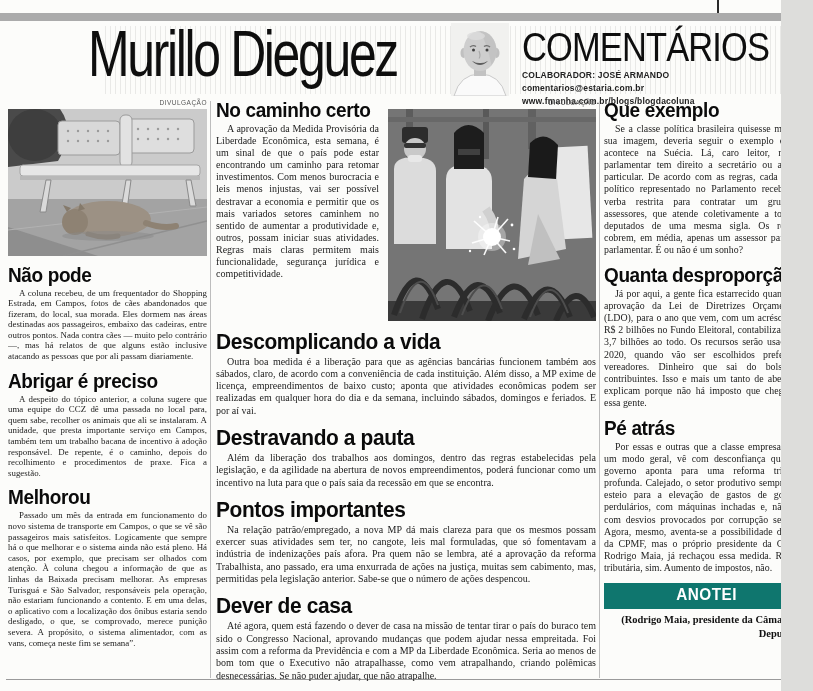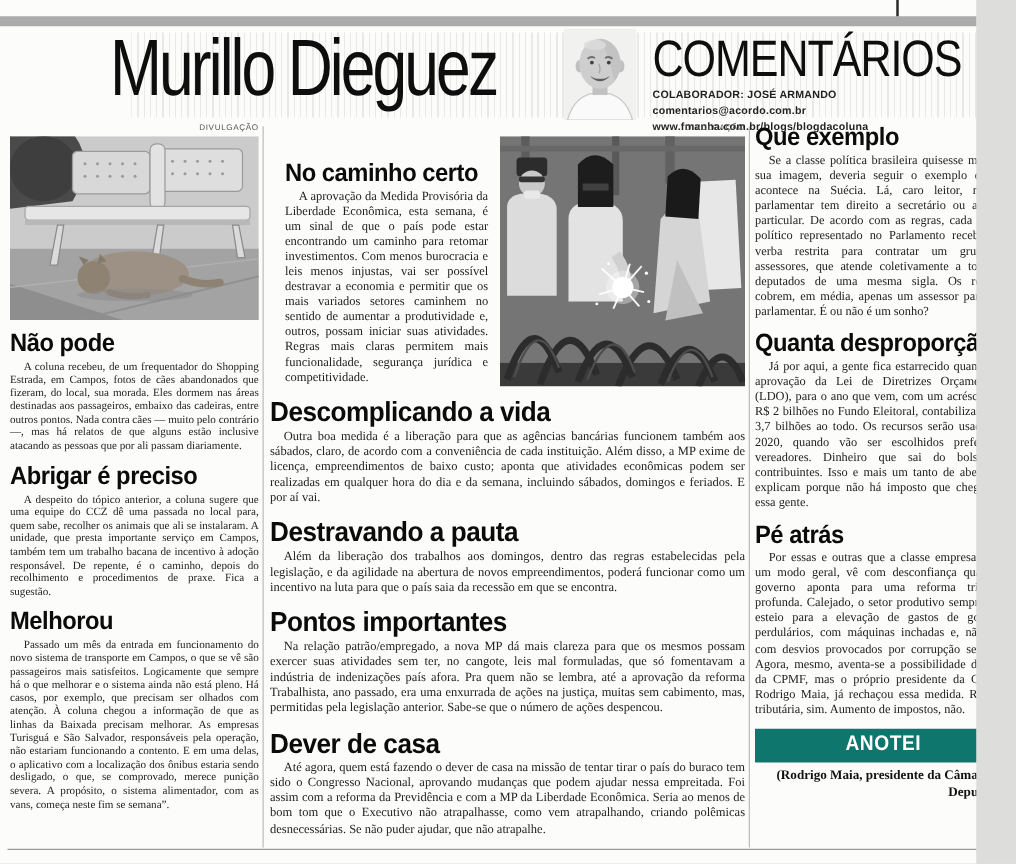--- a/index.html
+++ b/index.html
@@ -34,21 +34,21 @@
           text-align:right;margin:0 0 2px 0;}
   h2{margin:9px 0 3px 0;white-space:nowrap;font:bold 20px/1 "Liberation Sans",sans-serif;
      letter-spacing:-0.4px;color:#0b0b0b;transform:scaleX(0.95);transform-origin:0 50%;}
   .col-mid h2.wide{font-size:22px;margin-top:10px;}
   p.body{margin:0;text-align:justify;text-indent:11px;color:#222;}
   .col-left p.body{font-size:8.9px;line-height:10.6px;font-family:Liberation Serif, serif;}
   .mid-text p.body{font-size:10px;line-height:12.1px;}
   .col-mid p.bwide{font-size:10px;line-height:12.3px;}
   .col-right p.body{font-size:9.9px;line-height:12.1px;}
 
-  .mid-top{display:flex;gap:9px;align-items:flex-end;margin-left:12px;}
+  .mid-top{display:flex;gap:9px;align-items:flex-start;}
   .mid-text{width:163px;}
   .mid-photo{width:208px;}
   .photo-frame{display:block;width:100%;}
   .photo-frame svg{display:block;width:100%;height:auto;}
 
   .anotei{margin-top:9px;}
   .anotei-banner{background:#0f766e;color:#ffffff;text-align:center;padding:3px 0 5px 0;}
   .anotei-banner span{display:inline-block;font:bold 17px/1 "Liberation Sans",sans-serif;
                       letter-spacing:0.5px;transform:scaleX(0.9);}
   .anotei-quote{margin:6px 0 0 0;font-size:9.9px;line-height:11.9px;text-align:justify;text-indent:8px;color:#222;}
@@ -82,21 +82,21 @@
         <circle cx="36" cy="27" r="1.5" fill="#3f3f3f"></circle>
         <path d="M28,28 q2,5 0,7.5" stroke="#a9a9a9" stroke-width="1.2" fill="none"></path>
         <path d="M21,38 q8,8 16,0 q-8,4 -16,0" fill="#5d5d5d"></path>
         <path d="M22,38.5 q7,3 14,0 q-7,2.5 -14,0" fill="#f2f2f2"></path>
       </svg>
     </div>
 
     <div class="mast-right">
       <div class="section-title">COMENTÁRIOS</div>
       <div class="mast-sub first">COLABORADOR: JOSÉ ARMANDO</div>
-      <div class="mast-sub">comentarios@acordo.com.br</div>
+      <div class="mast-sub">comentarios@estaria.com.br</div>
       <div class="mast-sub">www.fmanha.com.br/blogs/blogdacoluna</div>
     </div>
   </header>
 
   <div class="vrule v1"></div>
   <div class="vrule v2"></div>
   <div class="bottomrule"></div>
 
   <section class="col-left">
     <div class="credit">DIVULGAÇÃO</div>

